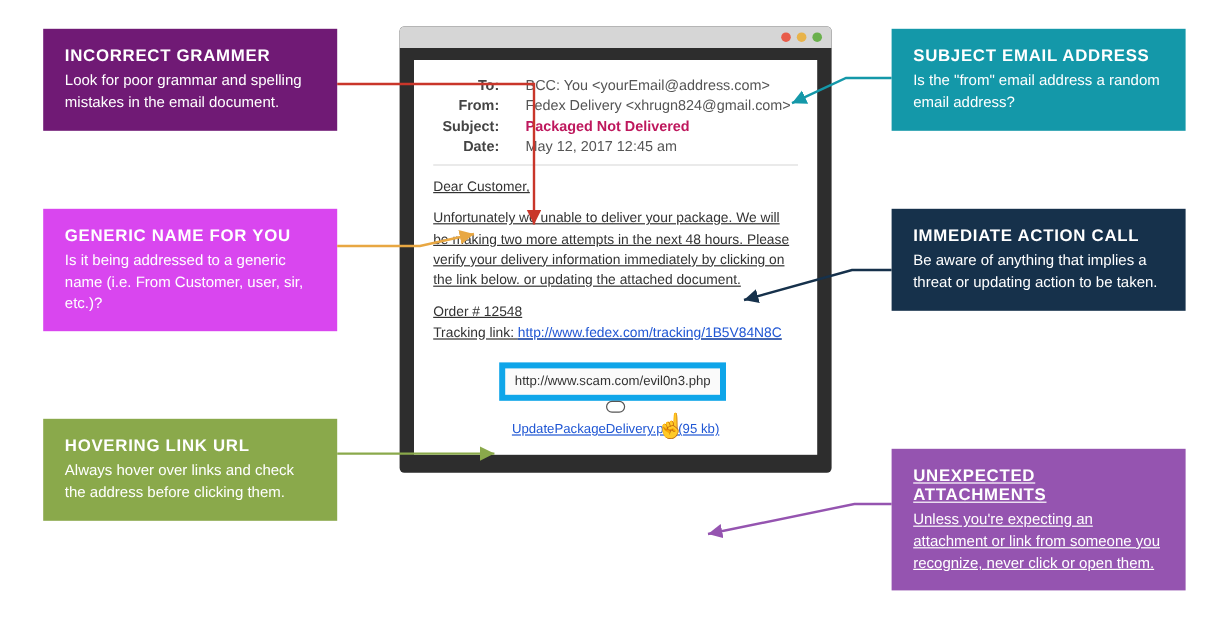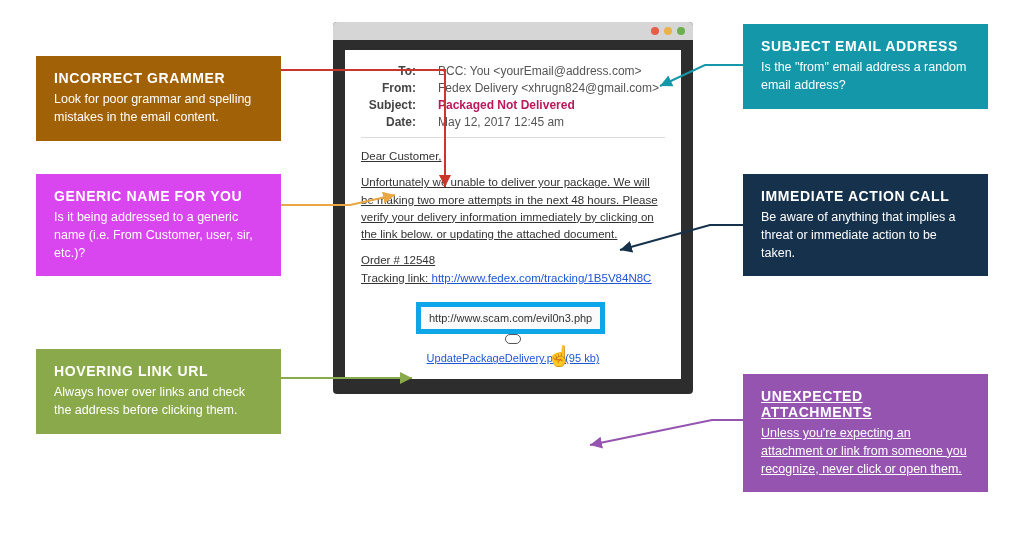--- a/index.html
+++ b/index.html
@@ -22,21 +22,21 @@
       font-weight: 700;
       letter-spacing: 0.6px;
       margin-bottom: 5px;
       text-transform: uppercase;
     }
     .callout p {
       font-size: 12.5px;
       line-height: 1.42;
       font-weight: 300;
     }
-    #co1 { top: 24px; left: 36px; background: #a16207; margin-top: 32px; }
+    #co1 { top: 24px; left: 36px; background: #701a75; }
     #co2 { top: 174px; left: 36px; background: #d946ef; }
     #co3 { top: 349px; left: 36px; background: #8aa94b; }
     #co4 { top: 24px; right: 36px; background: #1498a9; }
     #co5 { top: 174px; right: 36px; background: #16314b; }
     #co6 { top: 374px; right: 36px; background: #9554b0; text-decoration: underline; }
 
     .browser {
       position: absolute;
       left: 333px;
       top: 22px;
@@ -110,37 +110,37 @@
       left: 0; top: 0;
       width: 1024px; height: 535px;
       pointer-events: none;
     }
   </style>
 </head>
 <body>
 
 <div class="callout" id="co1">
   <h3>INCORRECT GRAMMER</h3>
-  <p>Look for poor grammar and spelling mistakes in the email content.</p>
+  <p>Look for poor grammar and spelling mistakes in the email document.</p>
 </div>
 <div class="callout" id="co2">
   <h3>GENERIC NAME FOR YOU</h3>
   <p>Is it being addressed to a generic name (i.e. From Customer, user, sir, etc.)?</p>
 </div>
 <div class="callout" id="co3">
   <h3>HOVERING LINK URL</h3>
   <p>Always hover over links and check the address before clicking them.</p>
 </div>
 <div class="callout" id="co4">
   <h3>SUBJECT EMAIL ADDRESS</h3>
   <p>Is the "from" email address a random email address?</p>
 </div>
 <div class="callout" id="co5">
   <h3>IMMEDIATE ACTION CALL</h3>
-  <p>Be aware of anything that implies a threat or immediate action to be taken.</p>
+  <p>Be aware of anything that implies a threat or updating action to be taken.</p>
 </div>
 <div class="callout" id="co6">
   <h3>UNEXPECTED ATTACHMENTS</h3>
   <p>Unless you're expecting an attachment or link from someone you recognize, never click or open them.</p>
 </div>
 
 <div class="browser">
   <div class="browser-bar">
     <span class="dot d1"></span>
     <span class="dot d2"></span>

